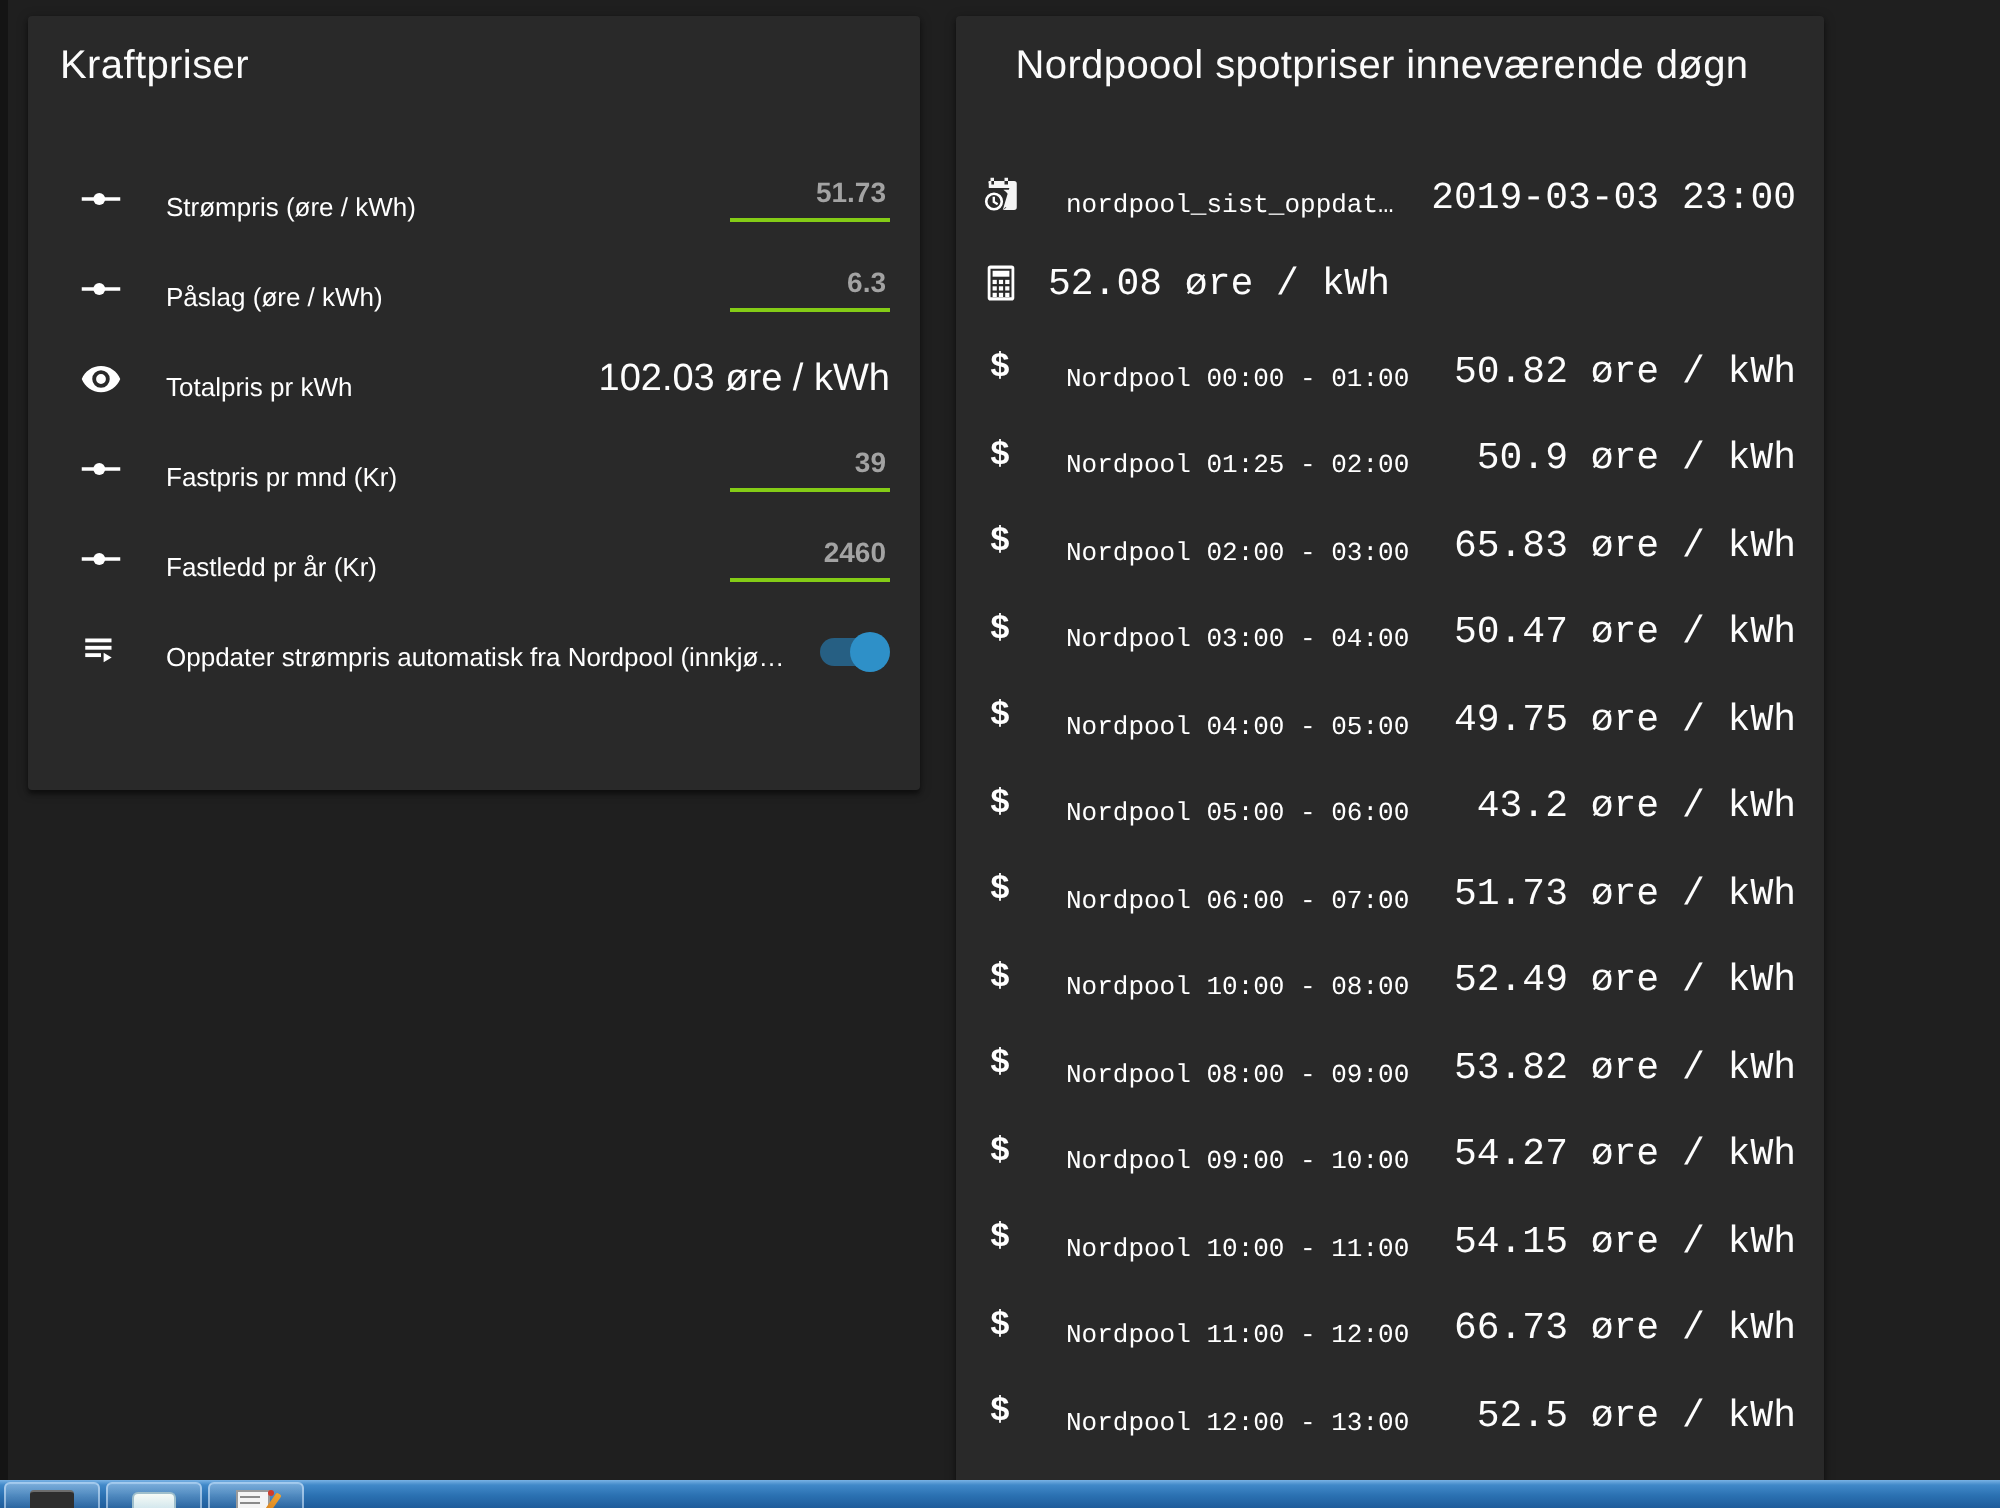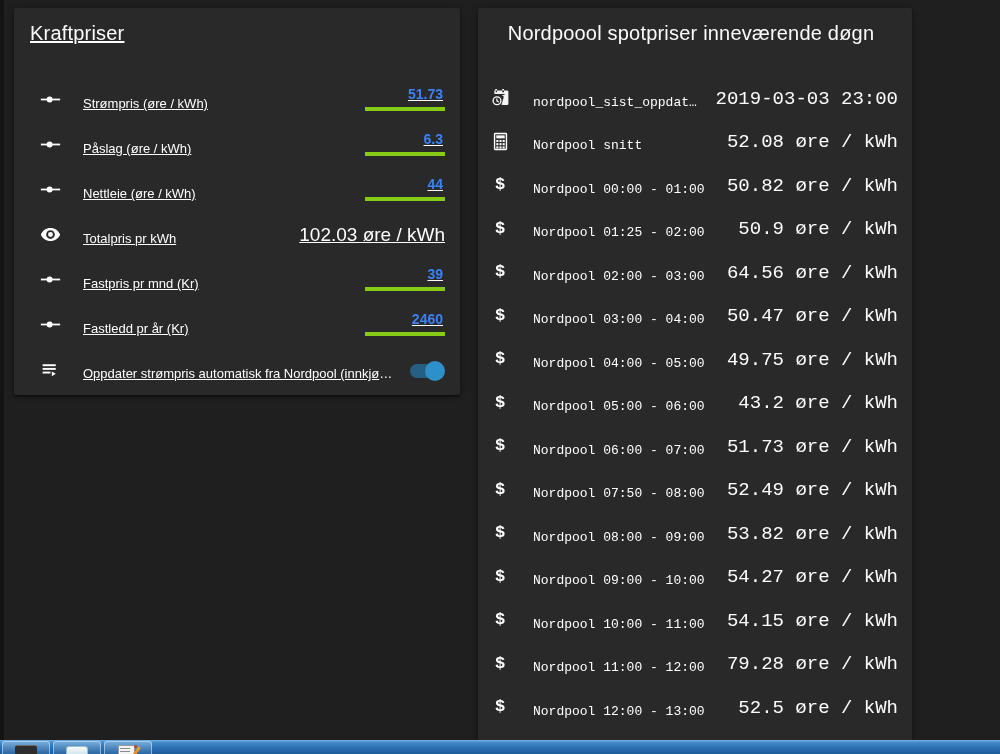--- a/index.html
+++ b/index.html
@@ -6,42 +6,42 @@
   body{
     position:relative;width:1000px;height:754px;overflow:hidden;
     background:#1f1f1f;font-family:"Liberation Sans",sans-serif;
     -webkit-font-smoothing:antialiased;
   }
   .left-edge{position:absolute;left:0;top:0;width:4px;height:740px;background:#141414;}
   .card{
     position:absolute;background:#292929;border-radius:2px;color:#fff;
     box-shadow:0 2px 2px rgba(0,0,0,.4),0 1px 6px rgba(0,0,0,.3);
   }
-  #left-card{left:14px;top:8px;width:446px;height:387px;text-decoration:underline;}
+  #left-card{left:14px;top:8px;width:446px;height:387px;}
   #right-card{left:478px;top:8px;width:434px;height:746px;}
   .card h2{
     margin:0;padding:14px 16px 0 16px;font-size:20px;font-weight:400;
     color:#fbfbfb;letter-spacing:.2px;line-height:23px;white-space:nowrap;
   }
   #right-card h2{padding-left:8px;text-align:center;}
   .rows{margin-top:21px;}
   .row{display:flex;align-items:flex-end;height:45px;padding-right:15px;}
   #right-card .row{height:43.5px;padding-right:14px;font-family:Liberation Mono, monospace;}
   .icon-wrap{width:24px;height:24px;margin-left:24px;flex:none;display:flex;align-items:center;justify-content:center;}
   #right-card .icon-wrap{margin-left:10px;}
   .icon-wrap svg{width:21px;height:21px;display:block;}
   .dollar{font-size:17px;font-weight:700;color:#fff;line-height:1;}
   .label{
     margin-left:21px;font-size:13px;font-weight:500;color:#fff;
     flex:1;min-width:0;white-space:nowrap;overflow:hidden;text-overflow:ellipsis;
   }
   .value{margin-left:12px;font-size:19px;font-weight:500;color:#fdfdfd;white-space:nowrap;}
   .num-input{
     width:78px;margin-left:12px;background:transparent;border:none;outline:none;
-    border-bottom:4px solid #84cc16;color:#3b82f6;text-align:right;
+    border-bottom:2px solid #84cc16;color:#a3a3a3;text-align:right;
     font-family:"Liberation Sans",sans-serif;font-size:14px;font-weight:700;
     padding:0 2px 5px 0;flex:none;
   }
   
   .toggle{position:relative;width:36px;height:20px;margin-left:10px;flex:none;cursor:pointer;}
   .toggle .track{position:absolute;left:1px;top:3px;width:33px;height:14px;border-radius:7px;background:#265f83;}
   .toggle .thumb{position:absolute;right:0;top:0;width:20px;height:20px;border-radius:50%;background:#2e90c8;}
   
   .taskbar{
     position:absolute;left:0;top:740px;width:1000px;height:14px;
@@ -82,30 +82,20 @@
       </div>
       <div class="row">
         <span class="icon-wrap">
           <svg viewBox="0 0 24 24">
             <rect x="1" y="11" width="22" height="2" fill="#fff"></rect>
             <circle cx="11" cy="12" r="3.4" fill="#fff"></circle>
           </svg>
         </span>
         <span class="label">Påslag (øre / kWh)</span>
         <input class="num-input" type="text" value="6.3" style="">
-      </div>
-      <div class="row">
-        <span class="icon-wrap">
-          <svg viewBox="0 0 24 24">
-            <rect x="1" y="11" width="22" height="2" fill="#fff"></rect>
-            <circle cx="11" cy="12" r="3.4" fill="#fff"></circle>
-          </svg>
-        </span>
-        <span class="label">Nettleie (øre / kWh)</span>
-        <input class="num-input" type="text" value="44" style="">
       </div>
       <div class="row">
         <span class="icon-wrap">
           <svg viewBox="0 0 24 24">
             <path fill="#fff" fill-rule="evenodd" d="M12 4.5C7 4.5 2.7 7.6 1 12c1.7 4.4 6 7.5 11 7.5s9.3-3.1 11-7.5c-1.7-4.4-6-7.5-11-7.5zM12 17a5 5 0 1 1 0-10 5 5 0 0 1 0 10zm0-2.2a2.8 2.8 0 1 0 0-5.6 2.8 2.8 0 0 0 0 5.6z"></path>
           </svg>
         </span>
         <span class="label">Totalpris pr kWh</span>
         <span class="value">102.03 øre / kWh</span>
       </div>
@@ -169,21 +159,20 @@
             <rect x="10.8" y="10.2" width="2.4" height="2.4"></rect>
             <rect x="14.4" y="10.2" width="2.4" height="2.4"></rect>
             <rect x="7.2" y="13.9" width="2.4" height="2.4"></rect>
             <rect x="10.8" y="13.9" width="2.4" height="2.4"></rect>
             <rect x="14.4" y="13.9" width="2.4" height="2.4"></rect>
             <rect x="7.2" y="17.6" width="2.4" height="2.4"></rect>
             <rect x="10.8" y="17.6" width="2.4" height="2.4"></rect>
             <rect x="14.4" y="17.6" width="2.4" height="2.4"></rect>
           </svg>
         </span>
-        <span class="label">Nordpool snitt</span>
         <span class="value">52.08 øre / kWh</span>
       </div>
       <div class="row">
         <span class="icon-wrap">
           <span class="dollar">$</span>
         </span>
         <span class="label">Nordpool 00:00 - 01:00</span>
         <span class="value">50.82 øre / kWh</span>
       </div>
       <div class="row">
@@ -191,21 +180,21 @@
           <span class="dollar">$</span>
         </span>
         <span class="label">Nordpool 01:25 - 02:00</span>
         <span class="value">50.9 øre / kWh</span>
       </div>
       <div class="row">
         <span class="icon-wrap">
           <span class="dollar">$</span>
         </span>
         <span class="label">Nordpool 02:00 - 03:00</span>
-        <span class="value">64.56 øre / kWh</span>
+        <span class="value">65.83 øre / kWh</span>
       </div>
       <div class="row">
         <span class="icon-wrap">
           <span class="dollar">$</span>
         </span>
         <span class="label">Nordpool 03:00 - 04:00</span>
         <span class="value">50.47 øre / kWh</span>
       </div>
       <div class="row">
         <span class="icon-wrap">
@@ -225,21 +214,21 @@
         <span class="icon-wrap">
           <span class="dollar">$</span>
         </span>
         <span class="label">Nordpool 06:00 - 07:00</span>
         <span class="value">51.73 øre / kWh</span>
       </div>
       <div class="row">
         <span class="icon-wrap">
           <span class="dollar">$</span>
         </span>
-        <span class="label">Nordpool 07:50 - 08:00</span>
+        <span class="label">Nordpool 10:00 - 08:00</span>
         <span class="value">52.49 øre / kWh</span>
       </div>
       <div class="row">
         <span class="icon-wrap">
           <span class="dollar">$</span>
         </span>
         <span class="label">Nordpool 08:00 - 09:00</span>
         <span class="value">53.82 øre / kWh</span>
       </div>
       <div class="row">
@@ -254,21 +243,21 @@
           <span class="dollar">$</span>
         </span>
         <span class="label">Nordpool 10:00 - 11:00</span>
         <span class="value">54.15 øre / kWh</span>
       </div>
       <div class="row">
         <span class="icon-wrap">
           <span class="dollar">$</span>
         </span>
         <span class="label">Nordpool 11:00 - 12:00</span>
-        <span class="value">79.28 øre / kWh</span>
+        <span class="value">66.73 øre / kWh</span>
       </div>
       <div class="row">
         <span class="icon-wrap">
           <span class="dollar">$</span>
         </span>
         <span class="label">Nordpool 12:00 - 13:00</span>
         <span class="value">52.5 øre / kWh</span>
       </div>
       <div class="row">
         <span class="icon-wrap">

